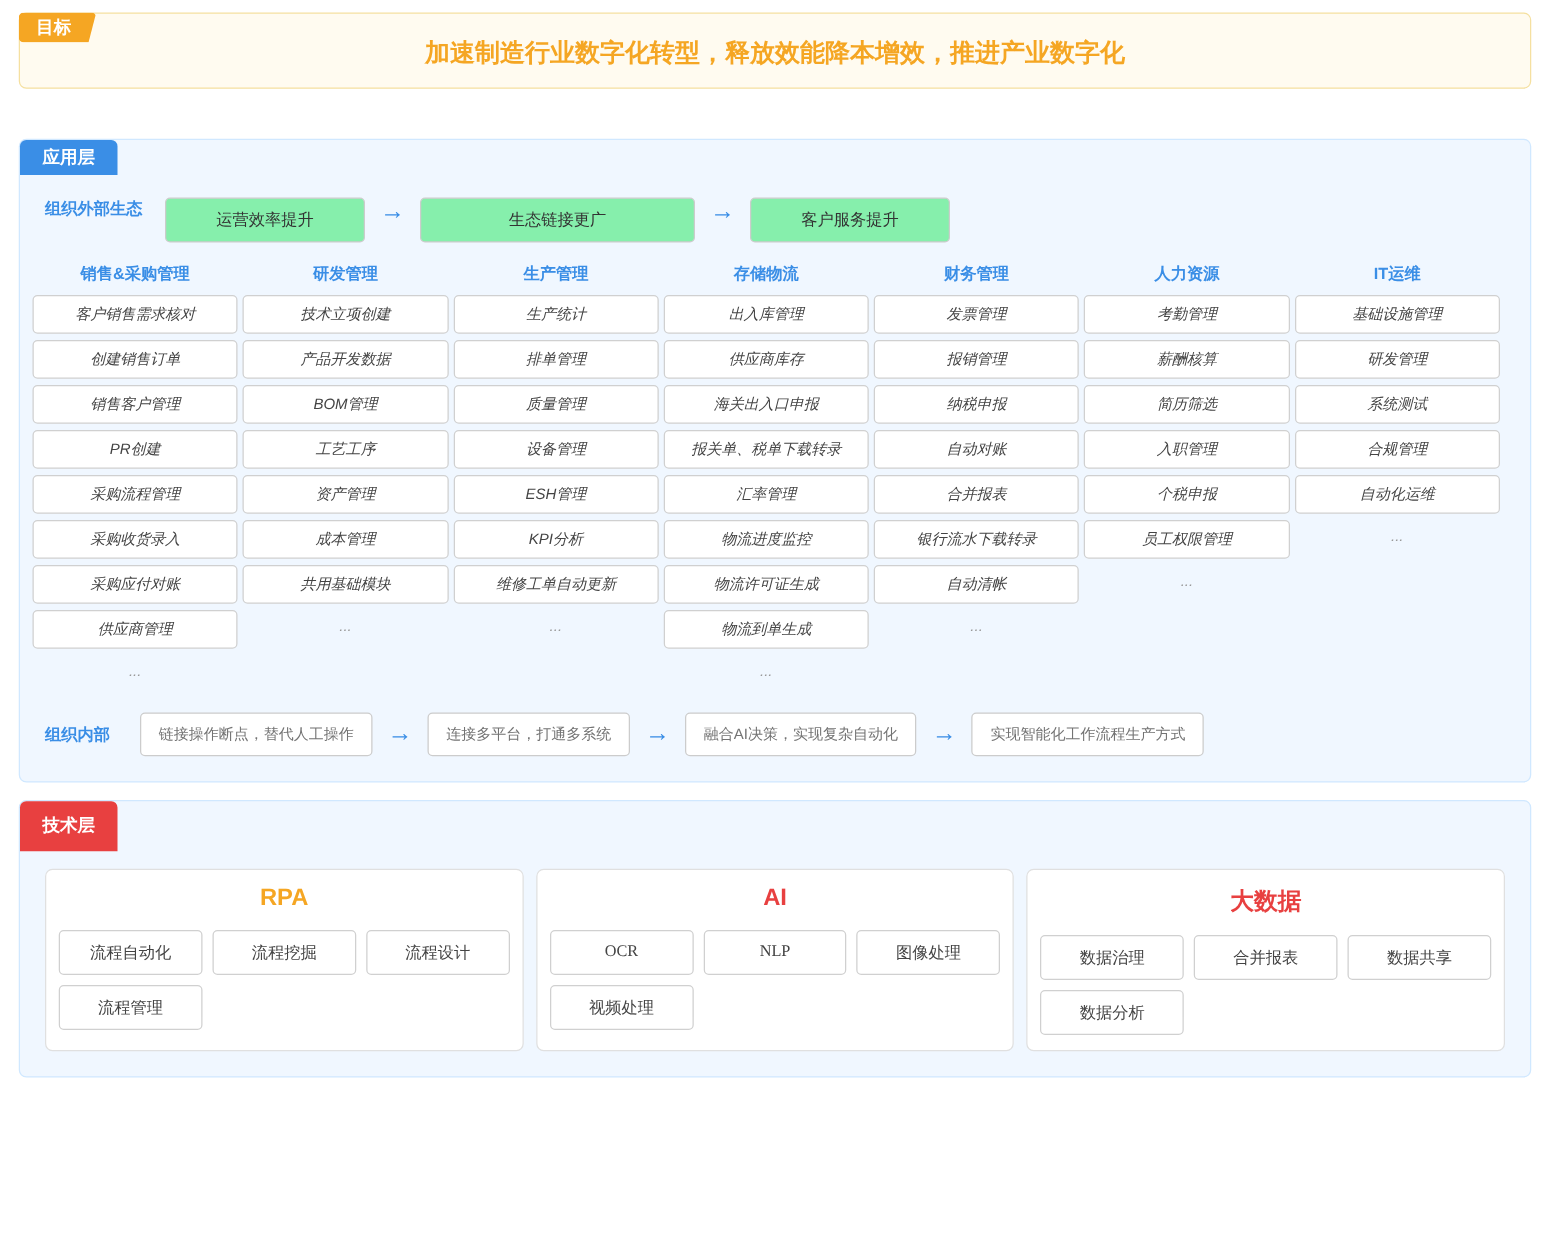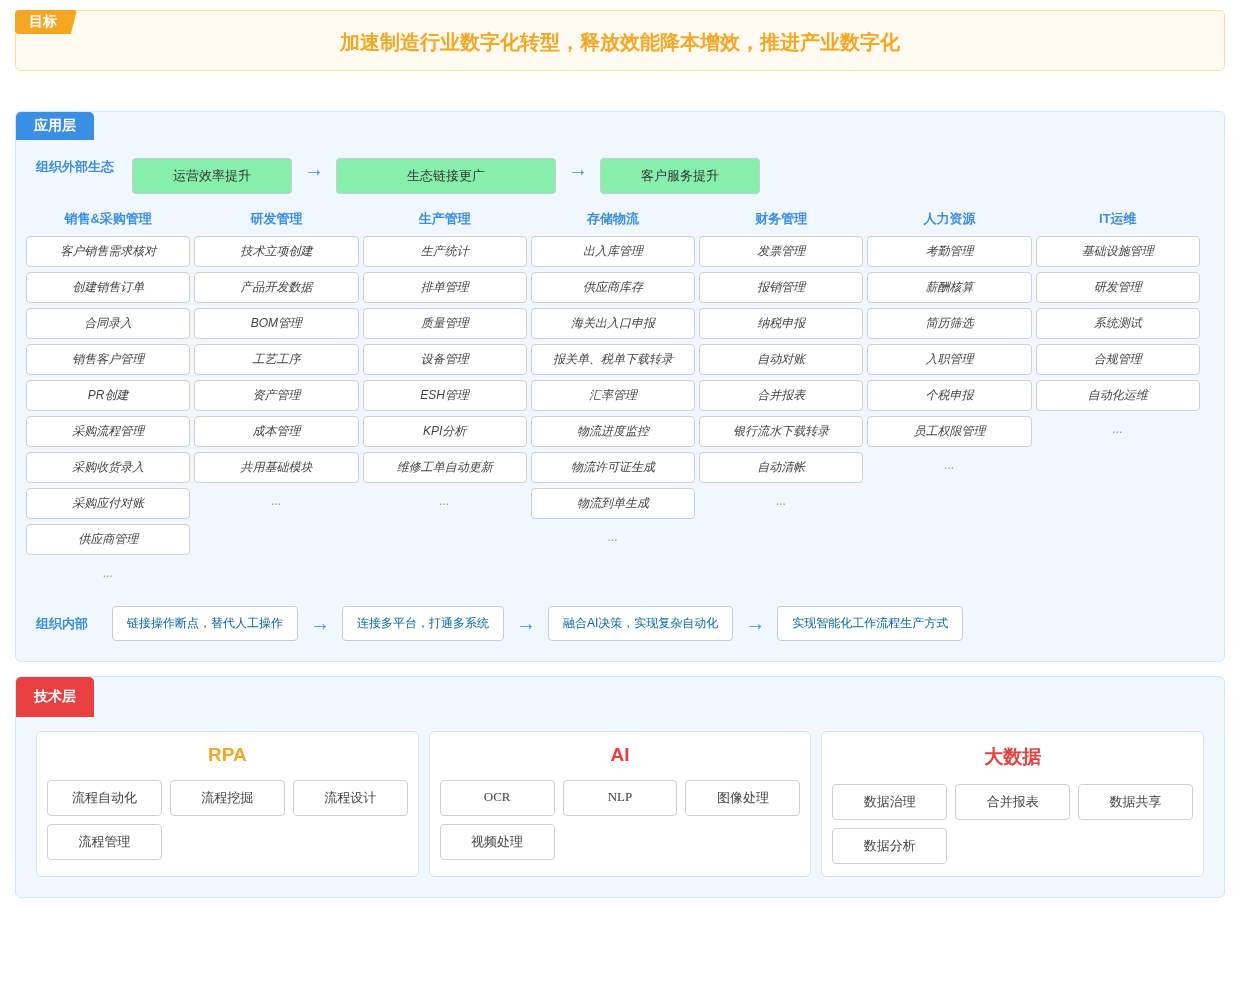--- a/index.html
+++ b/index.html
@@ -156,21 +156,21 @@
       min-width: 60px;
       margin-right: 16px;
     }
     .inner-eco-box {
       border: 1px solid #ccc;
       background: #fff;
       padding: 8px 14px;
       border-radius: 4px;
       text-align: center;
       font-size: 12px;
-      color: #0369a1;
+      color: #737373;
       white-space: nowrap;
     }
 
     
     .tech-section {
       border: 1px solid #d0e8ff;
       border-radius: 6px;
       background: #f0f7ff;
       padding: 0 0 20px 0;
     }
@@ -246,21 +246,20 @@
       <div class="eco-box eco-box-wide">客户服务提升</div>
     </div>
 
     
     <div class="modules-row" id="modules-row">
     <div class="module-col">
           <div class="module-title">销售&amp;采购管理</div>
           <div class="module-items">
             <div class="module-item">客户销售需求核对</div>
             <div class="module-item">创建销售订单</div>
-            <div class="module-item">合同录入</div>
             <div class="module-item">销售客户管理</div>
             <div class="module-item">PR创建</div>
             <div class="module-item">采购流程管理</div>
             <div class="module-item">采购收货录入</div>
             <div class="module-item">采购应付对账</div>
             <div class="module-item">供应商管理</div>
             <div class="module-item dots">...</div>
           </div>
         </div>
         <div class="module-col">

